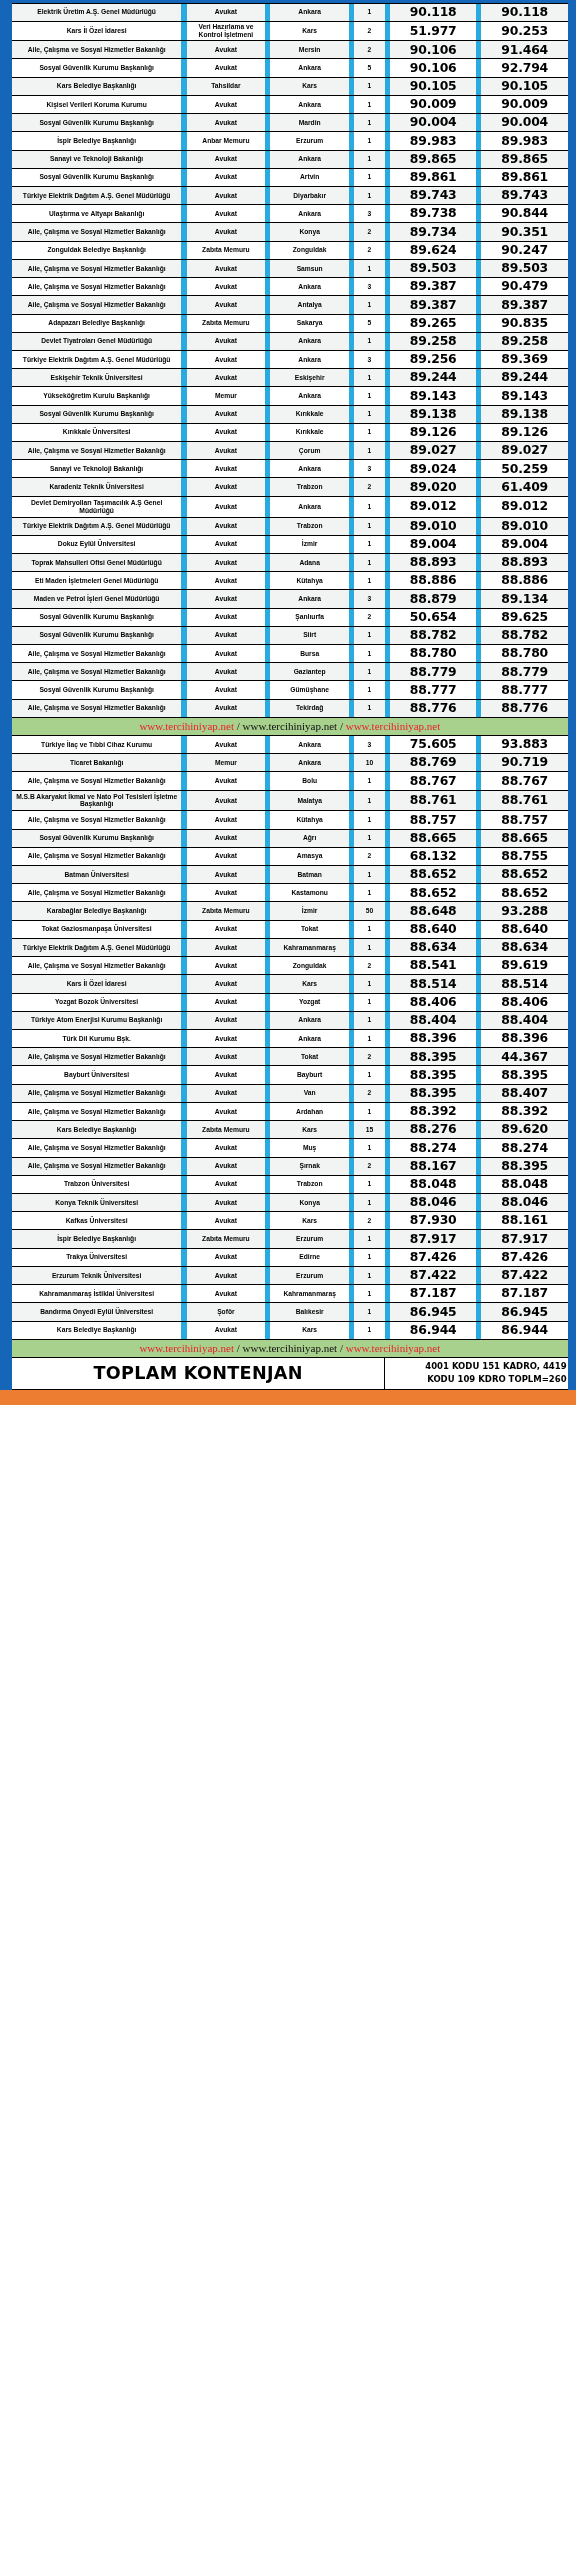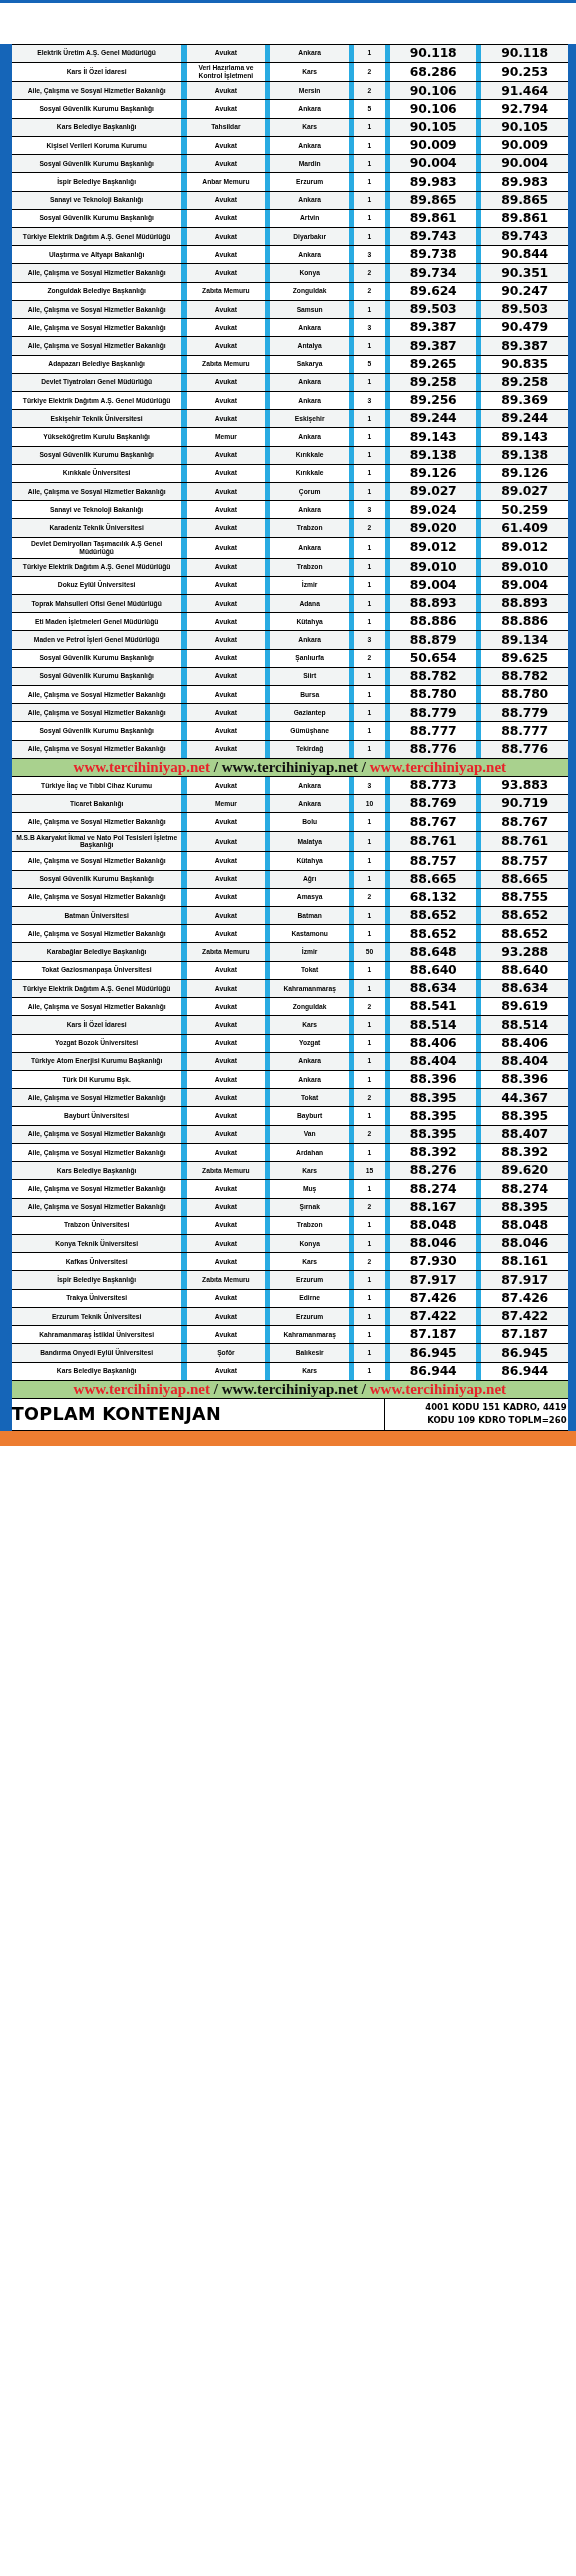--- a/index.html
+++ b/index.html
@@ -7,21 +7,20 @@
     width:577px;
     background:#ffffff;
     font-family:"Liberation Sans", sans-serif;
   }
   #sheet{
     width:577px;
     position:relative;
     background:#1565b8;
     padding:0 9.1px 0 11.8px;
     box-sizing:border-box;
-    margin-top:41px;
   }
   table.kpss{
     width:100%;
     border-collapse:collapse;
     table-layout:fixed;
     background:#ffffff;
   }
   table.kpss col.c-inst{width:110px;}
   table.kpss col.c-sep {width:3.3px;}
   table.kpss col.c-pos {width:51px;}
@@ -71,35 +70,36 @@
   tr.plain td.txt{background:#ffffff;}
 
   tr.wm td{
     background:#a9d18e;
     border-top:1.3px solid #000;
     border-bottom:1.3px solid #000;
     text-align:center;
     height:17px;
   }
   .wm-line{
-    font-size:15px;
-    font-weight:bold;
+    font-size:11px;
+    font-weight:normal;
     white-space:nowrap;
     font-family:"Liberation Serif", serif;
   }
   .wm-red{color:#e8232a;}
   .wm-blk{color:#101010;}
 
   tr.footer td{
     border-top:0.7px solid #000;
     border-bottom:1.3px solid #000;
     background:#ffffff;
     vertical-align:middle;
   }
   td.total-label{
+    text-align:center;
     font-size:17.6px;
     font-weight:bold;
     letter-spacing:0.3px;
     color:#000;
     font-family:"DejaVu Sans", sans-serif;
     padding:3.9px 0 5.2px 0;
     border-radius:9px;
   }
   td.total-val{
     text-align:right;
@@ -153,21 +153,21 @@
         </tr>
         <tr class="row plain">
           <td class="txt inst">Kars İl Özel İdaresi</td>
           <td class="sep"></td>
           <td class="txt pos">Veri Hazırlama ve Kontrol İşletmeni</td>
           <td class="sep"></td>
           <td class="txt city">Kars</td>
           <td class="sep"></td>
           <td class="txt quota">2</td>
           <td class="sep"></td>
-          <td class="txt num">68.286</td>
+          <td class="txt num">51.977</td>
           <td class="sep"></td>
           <td class="txt num">90.253</td>
         </tr>
         <tr class="row shade">
           <td class="txt inst">Aile, Çalışma ve Sosyal Hizmetler Bakanlığı</td>
           <td class="sep"></td>
           <td class="txt pos">Avukat</td>
           <td class="sep"></td>
           <td class="txt city">Mersin</td>
           <td class="sep"></td>
@@ -652,21 +652,21 @@
         </tr>
         <tr class="row plain">
           <td class="txt inst">Türkiye İlaç ve Tıbbi Cihaz Kurumu</td>
           <td class="sep"></td>
           <td class="txt pos">Avukat</td>
           <td class="sep"></td>
           <td class="txt city">Ankara</td>
           <td class="sep"></td>
           <td class="txt quota">3</td>
           <td class="sep"></td>
-          <td class="txt num">88.773</td>
+          <td class="txt num">75.605</td>
           <td class="sep"></td>
           <td class="txt num">93.883</td>
         </tr>
         <tr class="row shade">
           <td class="txt inst">Ticaret Bakanlığı</td>
           <td class="sep"></td>
           <td class="txt pos">Memur</td>
           <td class="sep"></td>
           <td class="txt city">Ankara</td>
           <td class="sep"></td>

